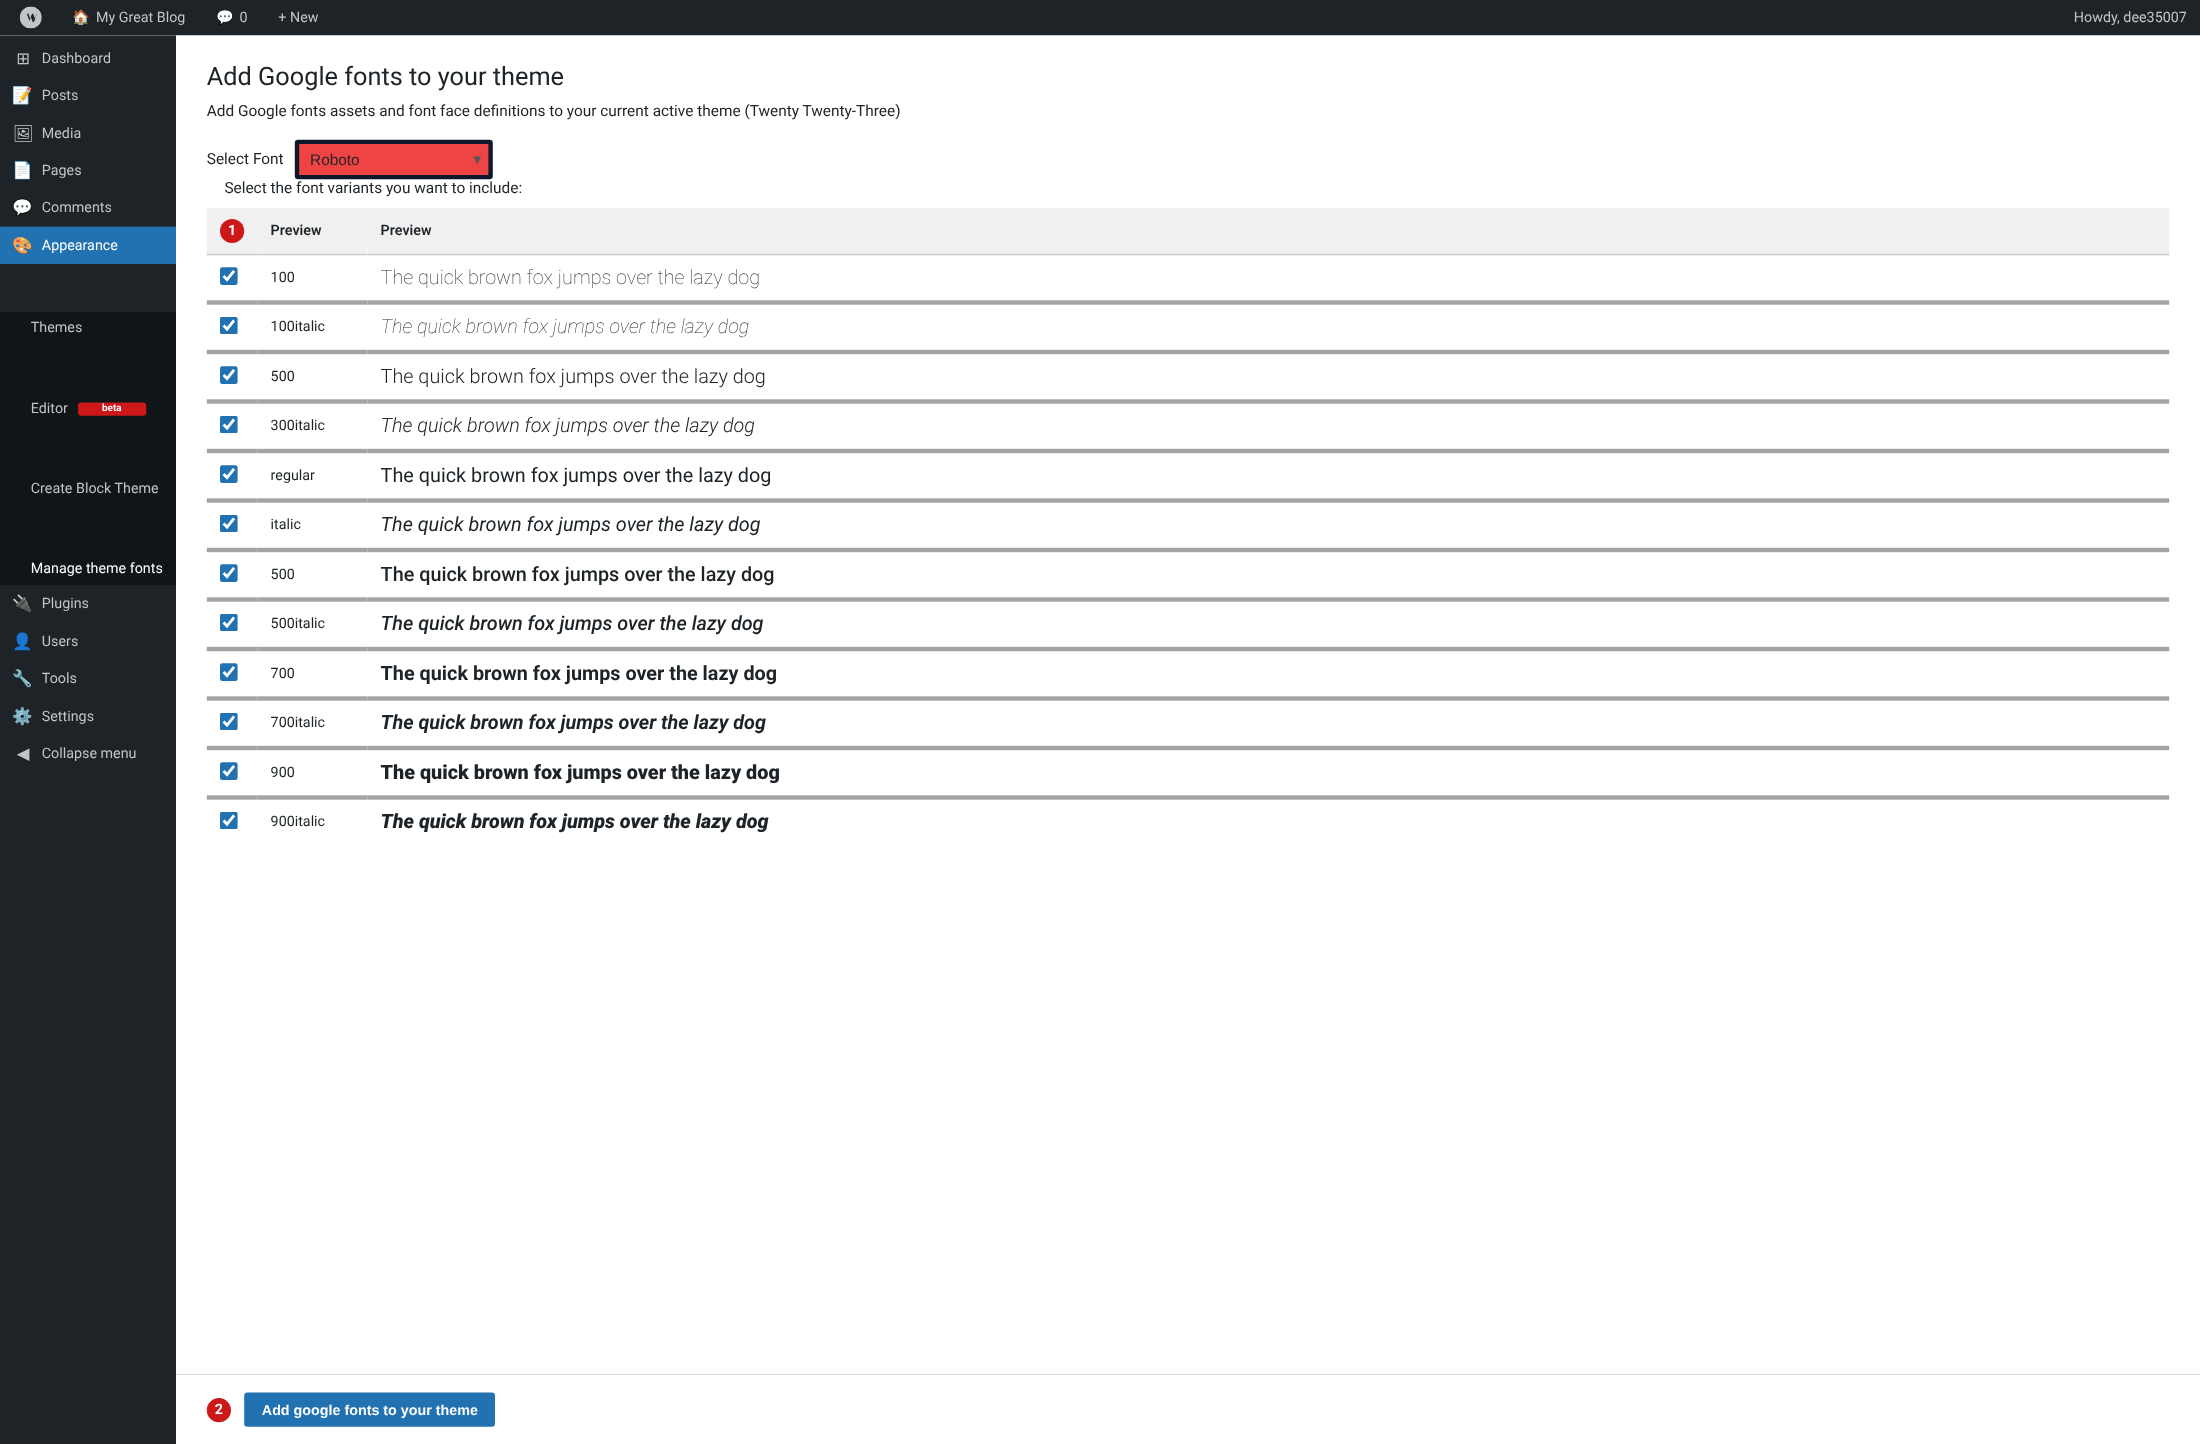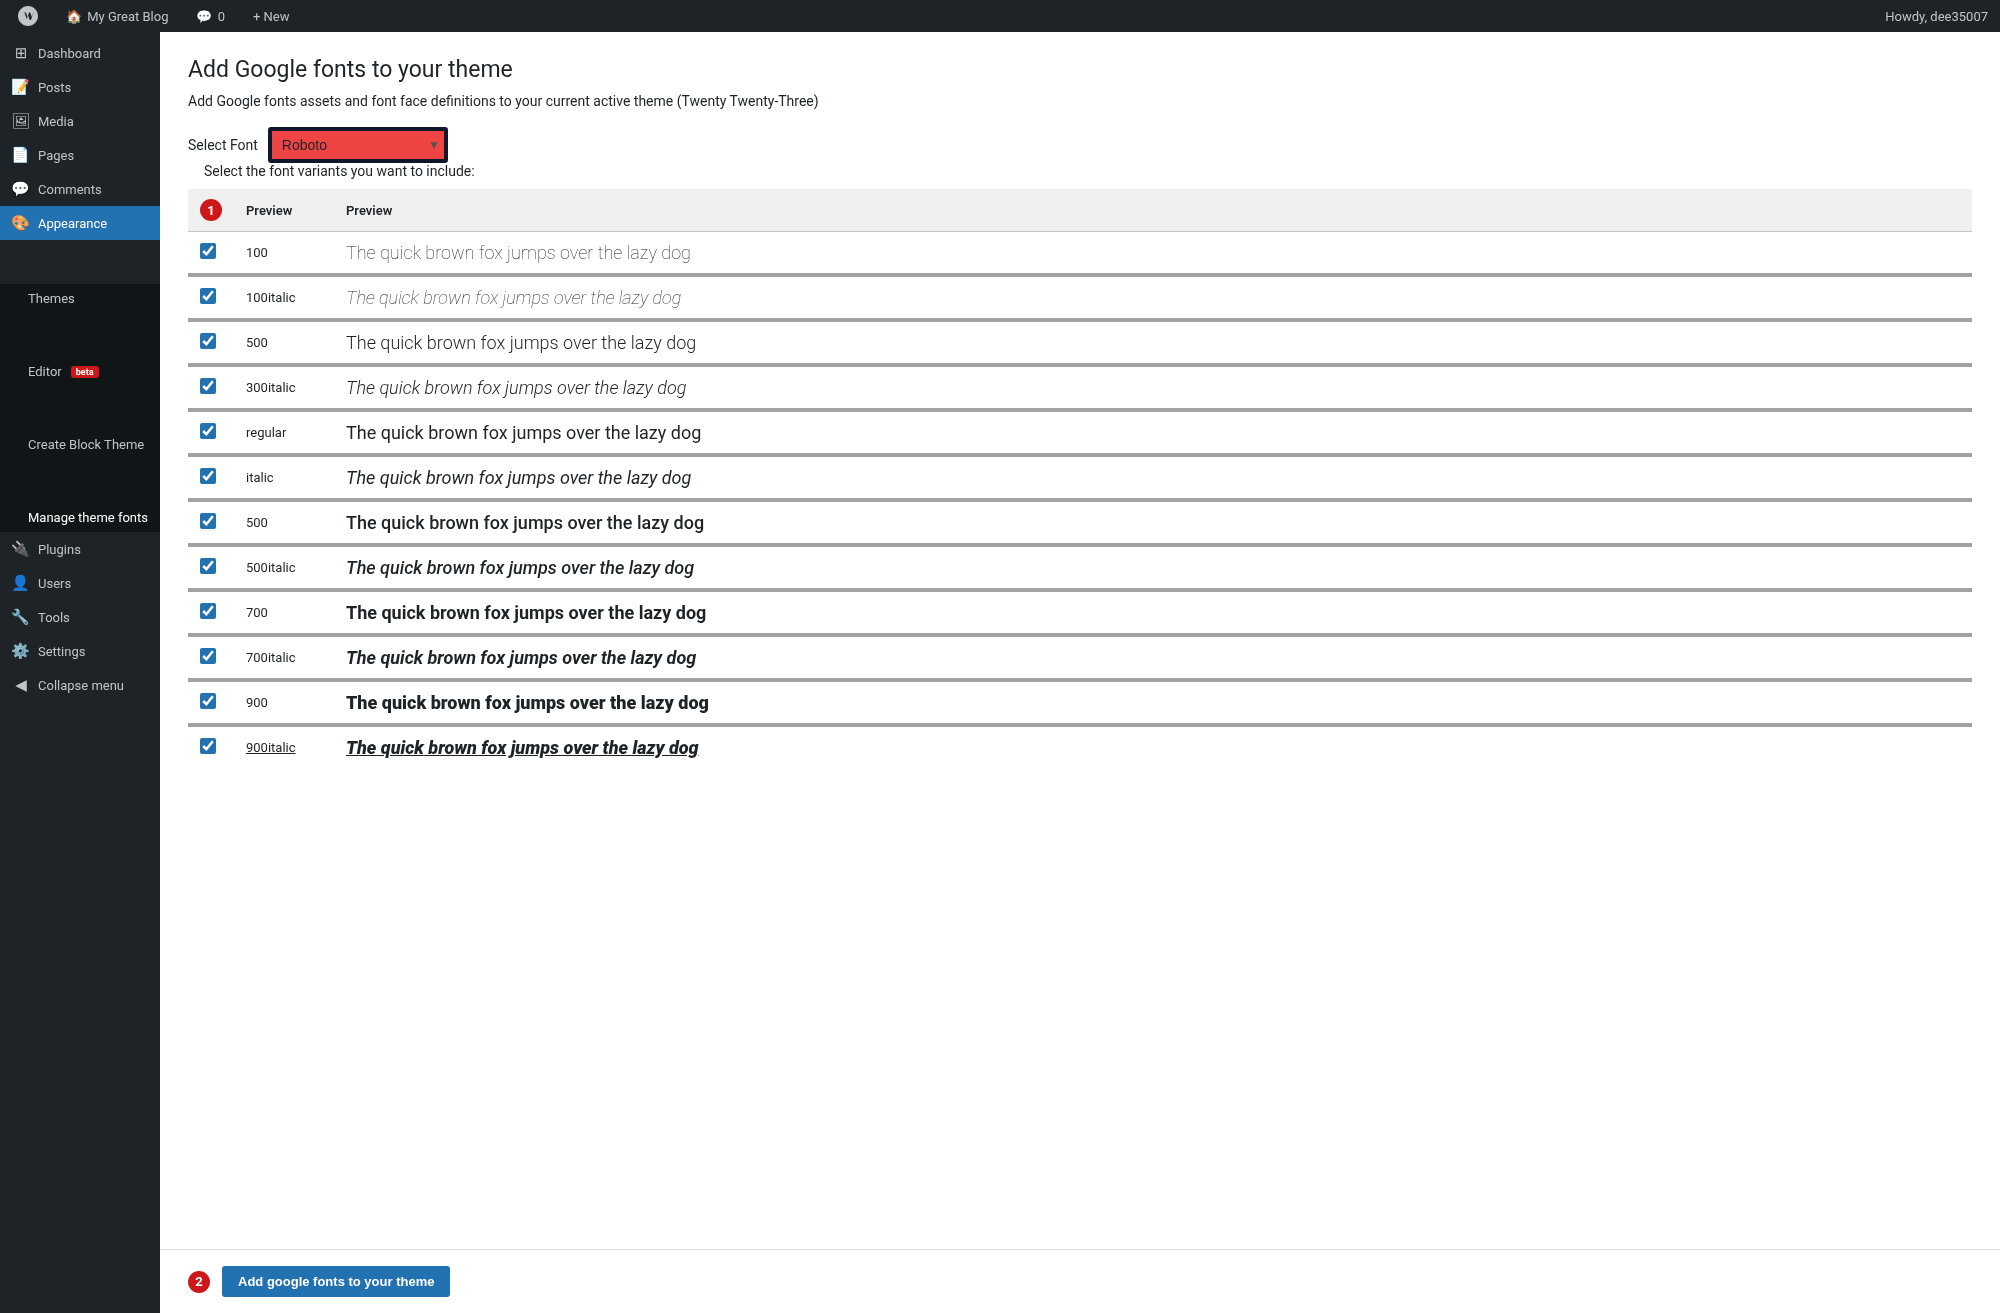--- a/index.html
+++ b/index.html
@@ -43,21 +43,21 @@
     .sidebar-item.active { background: #2271b1; color: #fff; }
     .sidebar-icon { width: 18px; height: 18px; fill: currentColor; flex-shrink: 0; font-size: 15px; display: flex; align-items: center; justify-content: center; }
     .sidebar-sub { list-style: none; background: #101517; }
     .sidebar-sub-item {
       color: #c3c4c7; font-size: 13px; padding: 7px 12px 7px 28px;
       cursor: pointer; display: flex; align-items: center; gap: 6px; margin-top: 44px;
     }
     .sidebar-sub-item.active { color: #fff; }
     .beta-badge {
       background: #cc1818; color: #fff; font-size: 9px; font-weight: 700;
-      padding: 1px 5px; border-radius: 3px; margin-left: 3px;
+      padding: 1px 22px; border-radius: 3px; margin-left: 3px;
     }
 
     
     #wpcontent {
       flex: 1;
       overflow-y: auto;
       background: #f0f0f1;
     }
     .wrap {
       background: #fff;
@@ -92,21 +92,21 @@
     .variants-table { width: 100%; border-collapse: collapse; }
     .variants-table thead tr { background: #f0f0f1; }
     .variants-table th {
       text-align: left; font-size: 13px; font-weight: 600; color: #1d2327;
       padding: 10px 12px; border-bottom: 1px solid #c3c4c7;
     }
     .variants-table td {
       padding: 10px 12px; border-bottom: 4px solid #a3a3a3;
       vertical-align: middle;
     }
-    .variants-table tr:last-child td { border-bottom: none; text-decoration: underline; }
+    .variants-table tr:last-child td { border-bottom: none; }
     .checkbox-cell { width: 36px; }
     .variant-cell { width: 100px; font-size: 13px; color: #1d2327; }
     .preview-cell { font-size: 18px; color: #1d2327; }
 
     
     .preview-100 { font-weight: 100; }
     .preview-100italic { font-weight: 100; font-style: italic; }
     .preview-300 { font-weight: 300; }
     .preview-300italic { font-weight: 300; font-style: italic; }
     .preview-regular { font-weight: 400; }

